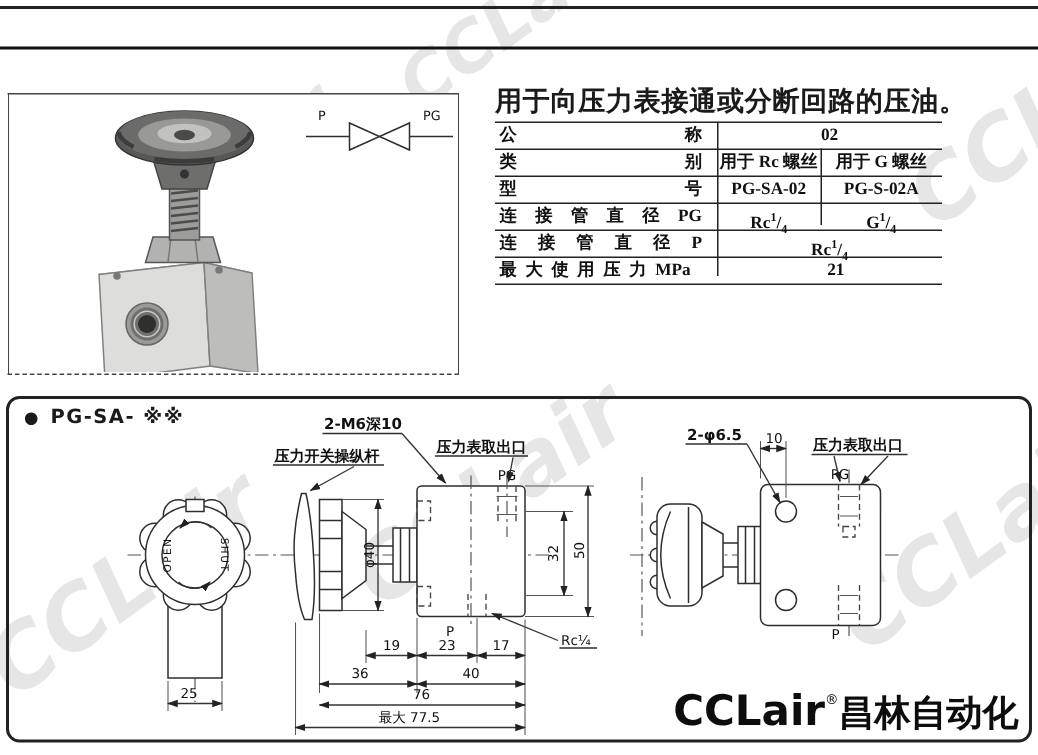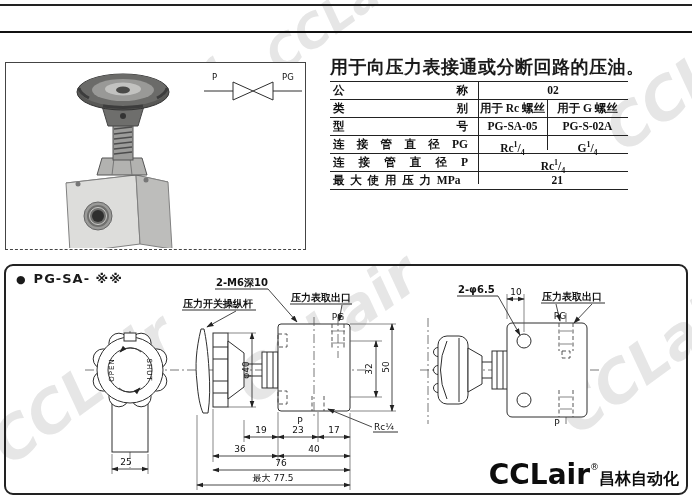--- a/index.html
+++ b/index.html
@@ -29,21 +29,21 @@
   .dwg-box{position:absolute;left:4px;top:264px;width:684px;height:231px;
            border:2px solid #222;border-radius:9px;box-sizing:border-box;background:transparent;}
   .dwg-title{position:absolute;font-size:13px;font-weight:700;letter-spacing:1px;white-space:nowrap;}
   .dwg-title .blt{margin-right:7px;font-size:11px;}
   #t-sa{left:16px;top:271px;}
   #t-s{left:398px;top:271px;}
   
   .logo{position:absolute;right:13px;bottom:12px;white-space:nowrap;color:#0d0d0d;}
   .logo .latin{font-size:28px;font-weight:700;letter-spacing:0;}
   .logo .mark{font-size:9px;vertical-align:14px;}
-  .logo .cjk{font-size:16px;font-weight:700;}
+  .logo .cjk{font-size:24px;font-weight:700;}
   
   .wm{position:absolute;font-size:58px;font-weight:800;font-style:italic;color:#d2d2d2;
       opacity:.55;transform:rotate(-36deg);pointer-events:none;white-space:nowrap;}
   
   svg{position:absolute;}
   #dwg{left:0;top:0;}
   .ln{stroke:#2e2e2e;stroke-width:1;fill:none;}
   .fw{stroke:#2e2e2e;stroke-width:1;fill:#fff;}
   .cl{stroke:#555;stroke-width:.8;fill:none;stroke-dasharray:9 3 2 3;}
   .hd{stroke:#444;stroke-width:.9;fill:none;stroke-dasharray:4 2.5;}
@@ -135,21 +135,21 @@
             <span>别</span>
           </div>
           <div class="tcell" style="width: 69px;">用于 Rc 螺丝</div>
           <div class="tcell" style="width: 81px;">用于 G 螺丝</div>
         </div>
         <div class="trow">
           <div class="tlabel">
             <span>型</span>
             <span>号</span>
           </div>
-          <div class="tcell" style="width: 69px;">PG-SA-05</div>
+          <div class="tcell" style="width: 69px;">PG-SA-02</div>
           <div class="tcell" style="width: 81px;">PG-S-02A</div>
         </div>
         <div class="trow">
           <div class="tlabel">
             <span>连</span>
             <span>接</span>
             <span>管</span>
             <span>直</span>
             <span>径</span>
             <span>PG</span>

